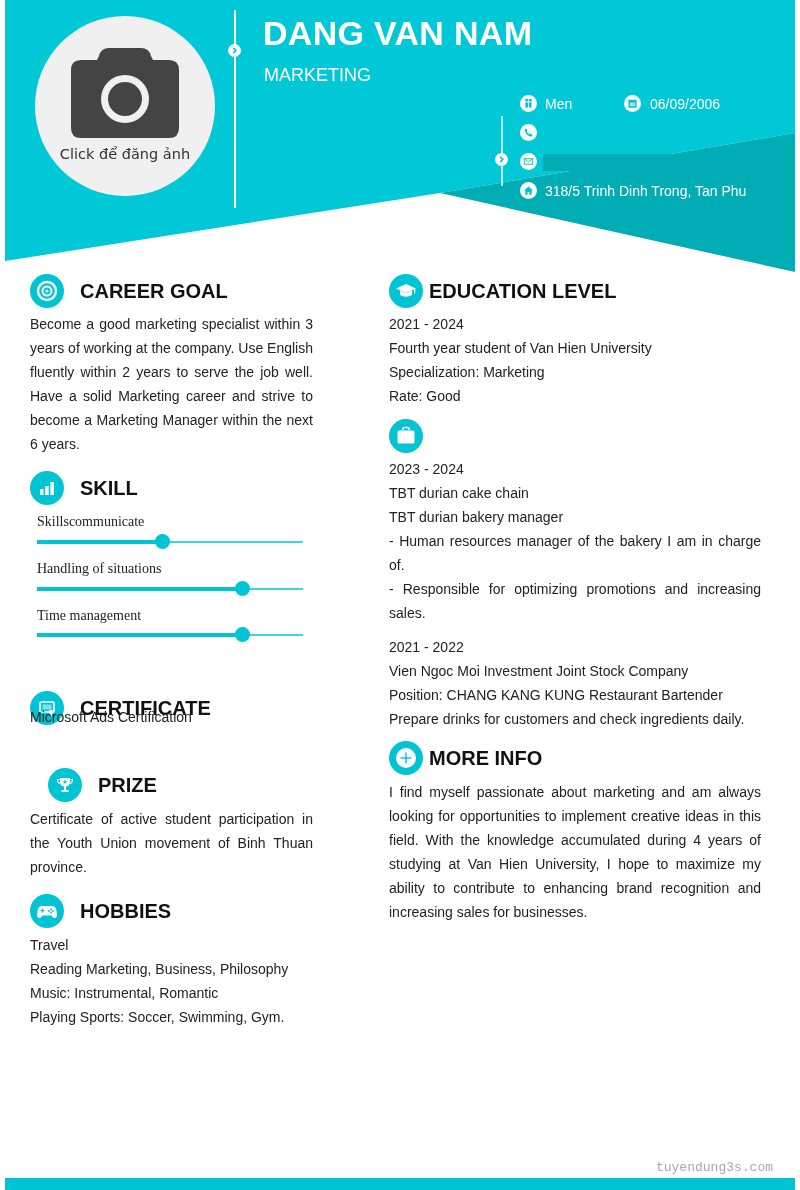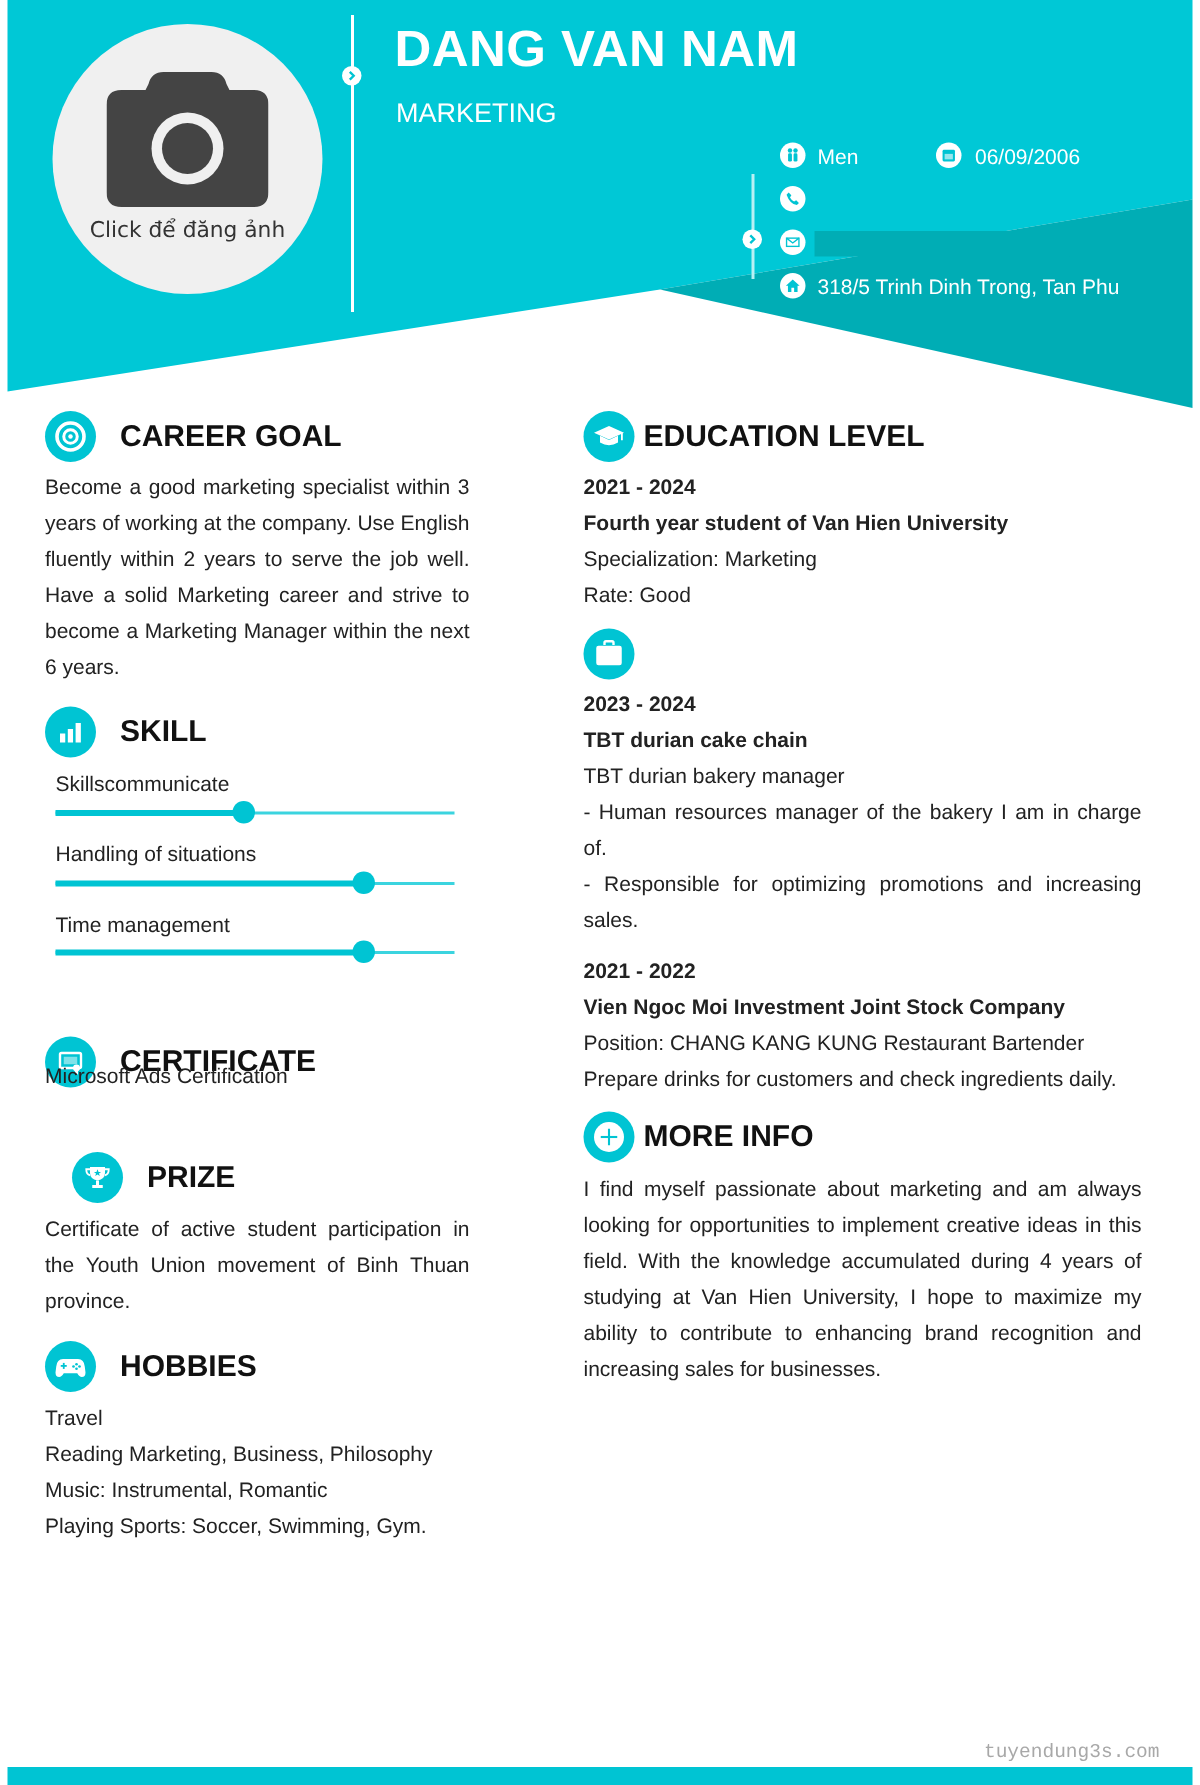--- a/index.html
+++ b/index.html
@@ -41,23 +41,23 @@
 
     .section-head { position: absolute; display: flex; align-items: center; }
     .section-head .icon-circle {
       width: 34px; height: 34px; border-radius: 50%; background: #00c4d3;
       display: flex; align-items: center; justify-content: center; flex-shrink: 0;
     }
     .section-head .label { font-size: 20px; font-weight: bold; color: #111; }
 
     .text-block { position: absolute; font-size: 14px; line-height: 24px; color: #222; }
     .justify { text-align: justify; }
-    .bold { font-weight: bold; }
-
-    .skill-label { position: absolute; left: 37px; font-size: 14px; color: #222; }
+    .bold { font-weight: normal; }
+
+    .skill-label { position: absolute; left: 37px; font-size: 14px; color: #222; font-family: Liberation Serif, serif; }
     .track { position: absolute; left: 37px; width: 266px; height: 2px; background: #3bd4df; }
     .track .fill { position: absolute; left: 0; top: -1px; height: 4px; background: #00c4d3; }
     .track .knob {
       position: absolute; top: -7px; width: 15px; height: 15px; border-radius: 50%;
       background: #00c4d3; margin-left: -7px; cursor: pointer;
     }
 
     .footer-bar { position: absolute; left: 5px; top: 1178px; width: 790px; height: 12px; background: #00c4d3; }
     .watermark {
       position: absolute; right: 27px; top: 1160px; font-family: "Liberation Mono", monospace;

